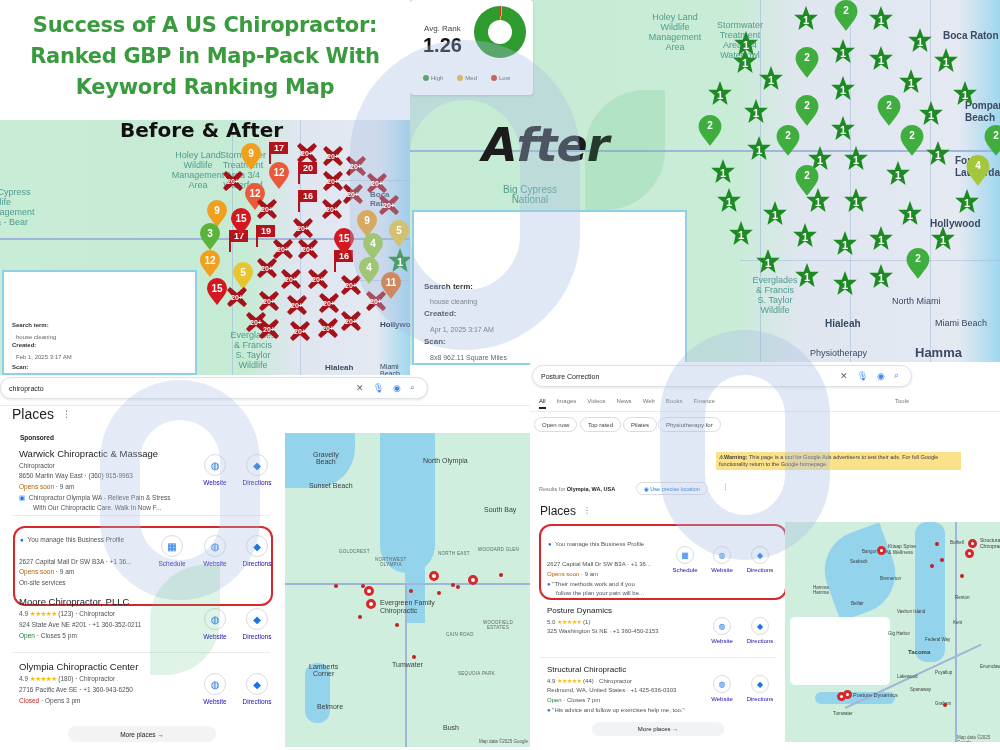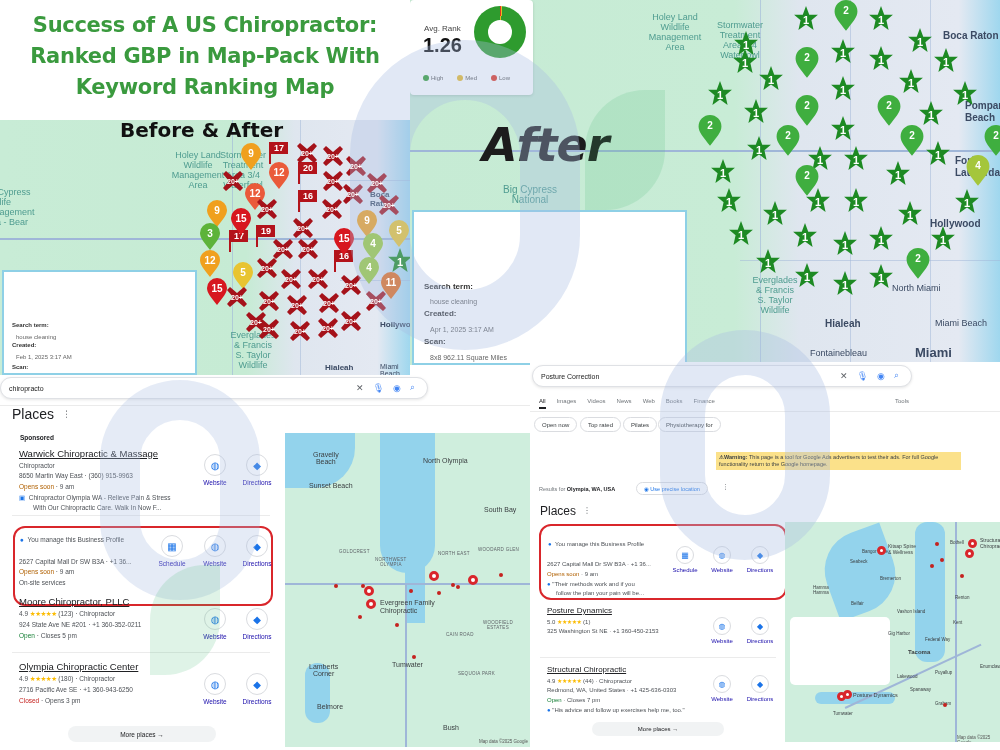--- a/index.html
+++ b/index.html
@@ -45,21 +45,21 @@
   .marker-x span { position: relative; z-index: 1; }
 
   
   .gpanel { background: #fff; overflow: hidden; }
   .gleft { left: 0; top: 375px; width: 530px; height: 375px; }
   .gright { left: 530px; top: 362px; width: 470px; height: 388px; }
   .searchbar { position: absolute; height: 22px; border: 1px solid #dfe1e5; border-radius: 12px; background: #fff; box-shadow: 0 1px 3px rgba(0,0,0,0.1); font-size: 7px; color: #222; display: flex; align-items: center; padding-left: 8px; }
   .sb-icons { position: absolute; right: 12px; top: 4px; display: flex; gap: 9px; font-size: 9px; align-items: center; }
   .places-h { position: absolute; font-size: 14px; color: #202124; }
   .sponsored { position: absolute; font-size: 6.5px; font-weight: bold; color: #202124; }
-  .biz-name { position: absolute; font-size: 9.5px; color: #202124; white-space: nowrap; text-decoration: underline; }
+  .biz-name { position: absolute; font-size: 9.5px; color: #202124; white-space: nowrap; }
   .biz-line { position: absolute; font-size: 6.5px; color: #4d5156; white-space: nowrap; }
   .orange { color: #b06000; }
   .red { color: #c5221f; }
   .green { color: #188038; }
   .stars { color: #fbbc04; letter-spacing: -0.5px; }
   .action { position: absolute; width: 40px; text-align: center; font-size: 6.5px; color: #1a0dab; }
   .action .circ { width: 22px; height: 22px; margin: 0 auto 3px; border-radius: 50%; border: 1px solid #dadce0; display: flex; align-items: center; justify-content: center; color: #1a73e8; font-size: 10px; background: #fff; }
   .sep { position: absolute; height: 1px; background: #ebebeb; }
   .highlight { position: absolute; border: 2px solid #d9262b; border-radius: 12px; }
   .more-places { position: absolute; height: 16px; border-radius: 8px; background: #f1f3f4; font-size: 6.5px; color: #202124; display: flex; align-items: center; justify-content: center; }
@@ -438,23 +438,23 @@
 S. Taylor
 Wildlife</div>
   <div class="city-label" style="left:533px;top:30px;">Boca Raton</div>
   <div class="city-label" style="left:555px;top:100px;white-space:pre;line-height:12px;">Pompano
 Beach</div>
   <div class="city-label" style="left:545px;top:155px;white-space:pre;line-height:12px;">Fort
 Lauderdale</div>
   <div class="city-label" style="left:520px;top:218px;">Hollywood</div>
   <div class="city-label" style="left:415px;top:318px;">Hialeah</div>
   <div class="city-label" style="left:525px;top:318px;font-weight:normal;font-size:9px;">Miami Beach</div>
-  <div class="city-label" style="left:400px;top:348px;font-weight:normal;font-size:9px;">Fontainebleau</div>
-  <div class="city-label" style="left:505px;top:345px;font-size:13px;">Miami</div>
-  <div class="city-label" style="left:482px;top:283px;font-weight:normal;font-size:9px;">North Miami</div>
+  <div class="city-label" style="left:400px;top:348px;font-weight:normal;font-size:9px;">Physiotherapy</div>
+  <div class="city-label" style="left:505px;top:345px;font-size:13px;">Hamma</div>
+  <div class="city-label" style="left:482px;top:296px;font-weight:normal;font-size:9px;">North Miami</div>
 
   <div class="big-word" style="left:72px;top:118px;font-size:46px;font-style:italic;">After</div>
 
   <div class="rank-card" style="left:0;top:0;width:123px;height:95px;">
     <div class="rank-label" style="left:14px;top:24px;">Avg. Rank</div>
     <div class="rank-value" style="left:13px;top:34px;font-size:20px;">1.26</div>
     <div class="donut" style="left:64px;top:6px;width:52px;height:52px;background:conic-gradient(#e0321e 0 0.5%, #e8b926 0.5% 1.5%, #2e9b2e 1.5% 100%);"></div>
     <div style="position:absolute;left:78px;top:20px;width:24px;height:24px;border-radius:50%;background:#fff;"></div>
     <div class="legend" style="left:13px;top:75px;font-size:6px;">
       <span><i class="dot" style="background:#2e9b2e"></i><span>High</span></span>

